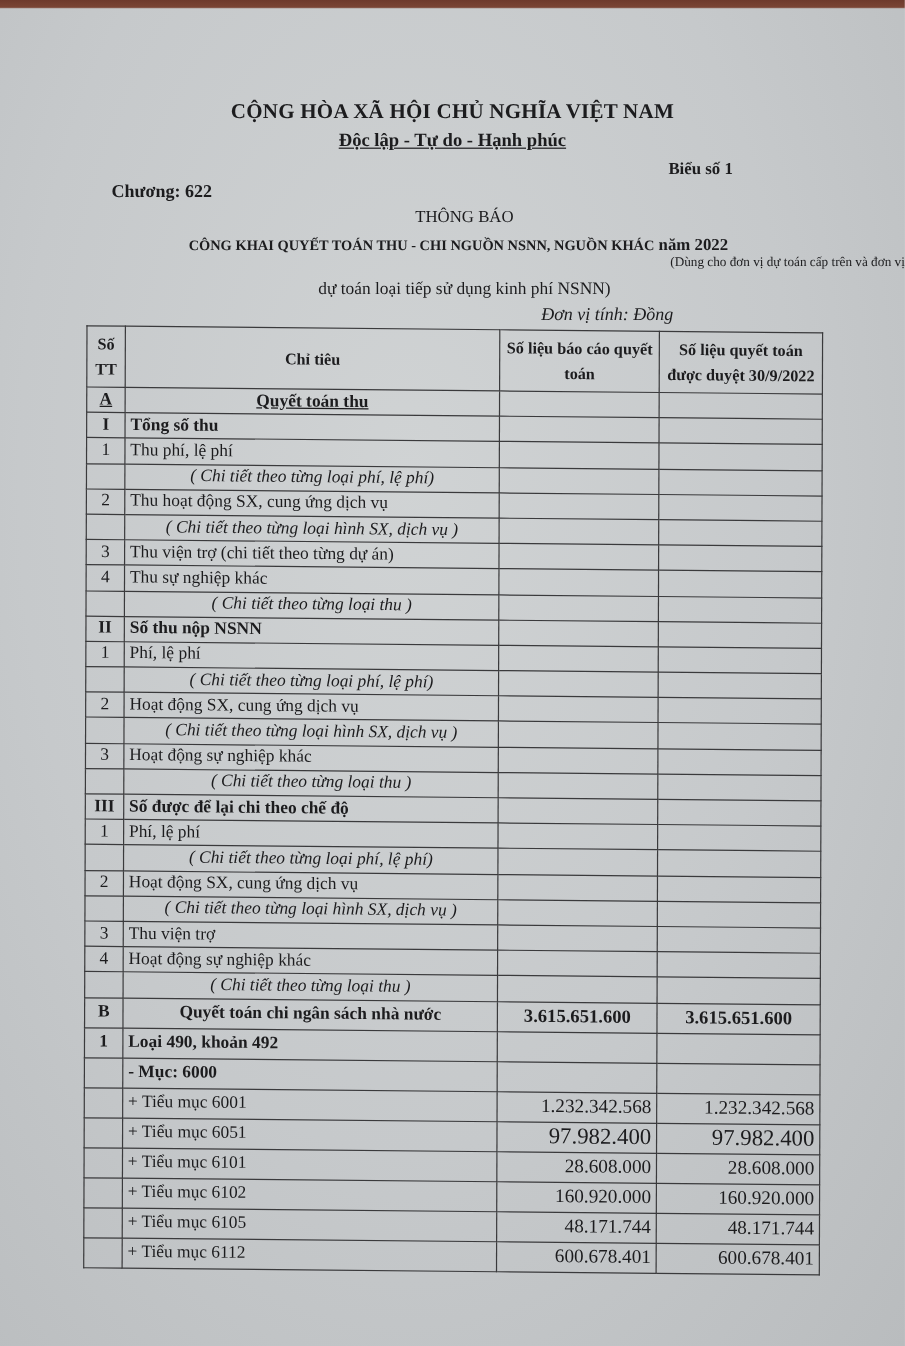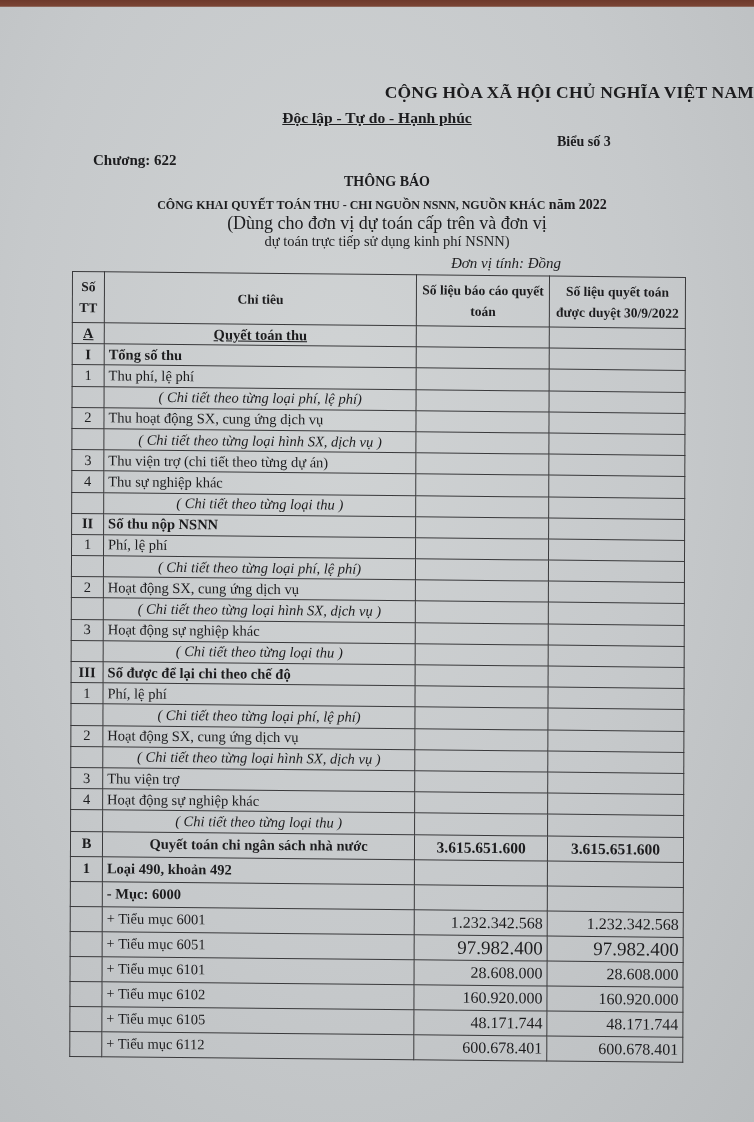--- a/index.html
+++ b/index.html
@@ -6,29 +6,29 @@
   body {
     width: 754px; height: 1122px; overflow: hidden; position: relative;
     background: linear-gradient(180deg, #6e3a2c 0px, #7a4434 6px, #c9ccce 8px, #c3c6c8 400px, #bcbfc1 1122px);
     font-family: "Liberation Serif", "DejaVu Serif", serif;
     color: #1c1c1e;
   }
   .page {
     position: absolute; left: 0; top: 7px; width: 754px; height: 1115px;
     background: radial-gradient(ellipse at 45% 35%, #d0d3d4 0%, #c6c9cb 55%, #b9bcbe 100%);
   }
-  .title1 { position: absolute; left: 0; width: 754px; top: 75px; text-align: right; font-weight: bold; font-size: 17.5px; letter-spacing: 0.2px; }
+  .title1 { position: absolute; left: 0; width: 754px; top: 75px; text-align: center; font-weight: bold; font-size: 17.5px; letter-spacing: 0.2px; }
   .title2 { position: absolute; left: 0; width: 754px; top: 102px; text-align: center; font-weight: bold; font-size: 15.5px; }
   .title2 span { text-decoration: underline; }
   .unit { position: absolute; left: 88px; top: 124px; font-size: 15px; font-style: italic; font-weight: bold; }
   .form-no { position: absolute; left: 557px; top: 127px; font-size: 14px; font-weight: bold; }
   .chapter { position: absolute; left: 93px; top: 145px; font-size: 15px; font-weight: bold; }
-  .notice { position: absolute; left: 0; width: 754px; top: 167px; text-align: center; font-size: 14px; font-weight: bold; padding-left: 20px; box-sizing: border-box; }
+  .notice { position: absolute; left: 0; width: 754px; top: 167px; text-align: center; font-size: 14px; font-weight: normal; padding-left: 20px; box-sizing: border-box; }
   .notice-sub { position: absolute; left: 0; width: 754px; top: 190px; text-align: center; font-size: 12px; font-weight: bold; padding-left: 10px; box-sizing: border-box; }
-  .usage1 { position: absolute; left: 0; width: 754px; top: 206px; text-align: center; font-size: 18px; padding-left: 20px; box-sizing: border-box; }
+  .usage1 { position: absolute; left: 0; width: 754px; top: 206px; text-align: right; font-size: 11px; padding-left: 20px; box-sizing: border-box; }
   .usage2 { position: absolute; left: 0; width: 754px; top: 226px; text-align: center; font-size: 14.5px; padding-left: 20px; box-sizing: border-box; }
   .currency { position: absolute; left: 451px; top: 248px; font-size: 15px; font-style: italic; }
 
   table.report {
     position: absolute; left: 72px; top: 264px; width: 614px;
     border-collapse: collapse; font-size: 14.5px;
     transform: skewY(0.35deg) rotate(0.2deg); transform-origin: left top;
   }
   table.report td, table.report th { border: 1px solid #3a3a3c; padding: 0 4px; height: 20.2px; vertical-align: middle; }
   table.report th { font-weight: bold; font-size: 13.5px; line-height: 21px; padding: 4px 4px; }
@@ -43,26 +43,26 @@
   td.indent2 { padding-left: 22px; }
   td.u-no { text-decoration: underline; font-weight: bold; }
   tr.tall td { height: 24px; }
 </style>
 </head>
 <body>
 
 <div class="page">
   <div class="title1">CỘNG HÒA XÃ HỘI CHỦ NGHĨA VIỆT NAM</div>
   <div class="title2"><span>Độc lập - Tự do - Hạnh phúc</span></div>
-  <div class="form-no">Biểu số 3</div>
+  <div class="form-no">Biểu số 1</div>
   <div class="chapter">Chương: 622</div>
   <div class="notice">THÔNG BÁO</div>
   <div class="notice-sub"><span>CÔNG KHAI QUYẾT TOÁN THU - CHI NGUỒN NSNN, NGUỒN KHÁC</span><span style="font-size:14px"> năm 2022</span></div>
   <div class="usage1">(Dùng cho đơn vị dự toán cấp trên và đơn vị</div>
-  <div class="usage2">dự toán trực tiếp sử dụng kinh phí NSNN)</div>
+  <div class="usage2">dự toán loại tiếp sử dụng kinh phí NSNN)</div>
   <div class="currency">Đơn vị tính: Đồng</div>
 
   <table class="report">
     <colgroup>
         <col class="c-no">
         <col class="c-item">
         <col class="c-rep">
         <col class="c-app">
       </colgroup>
     <thead>

